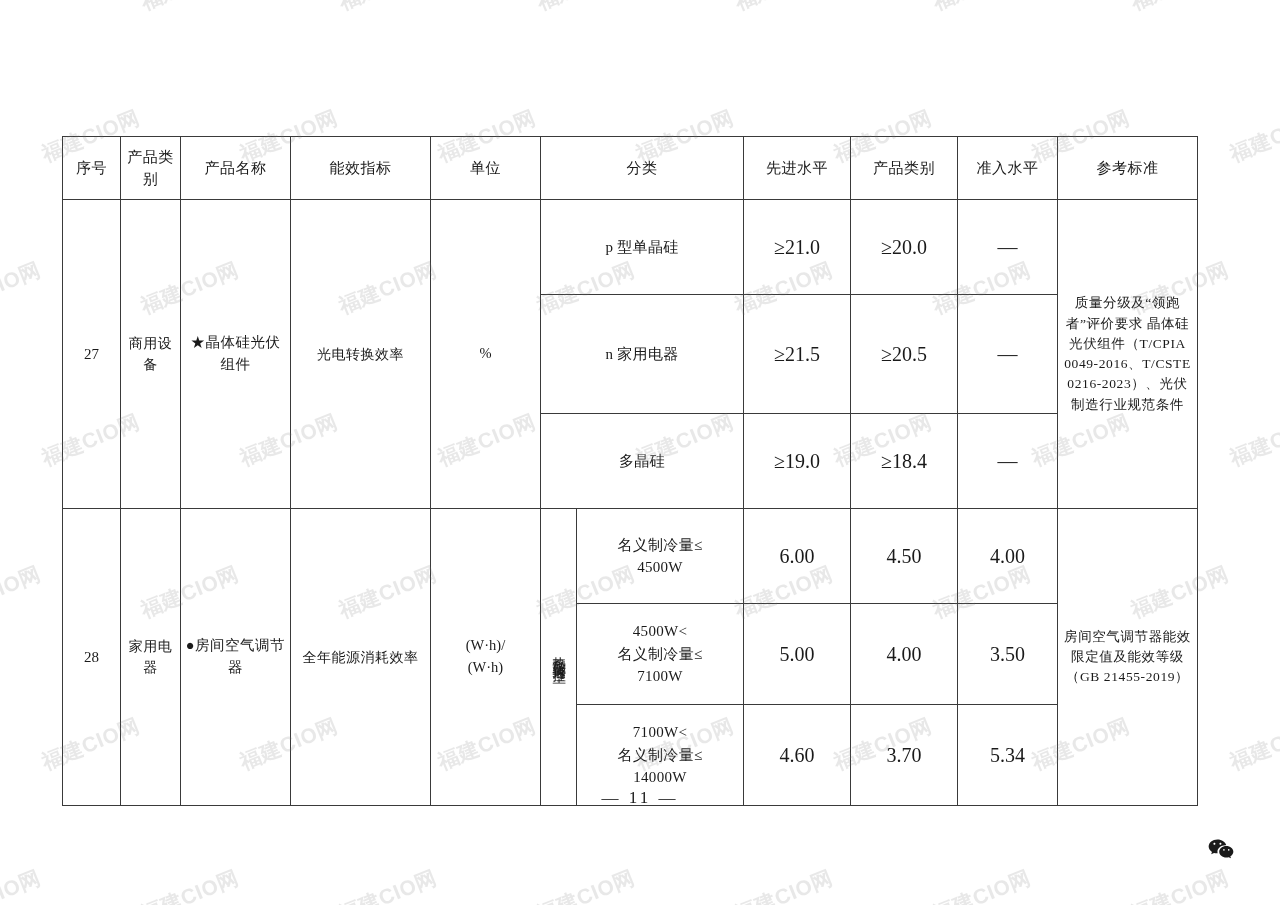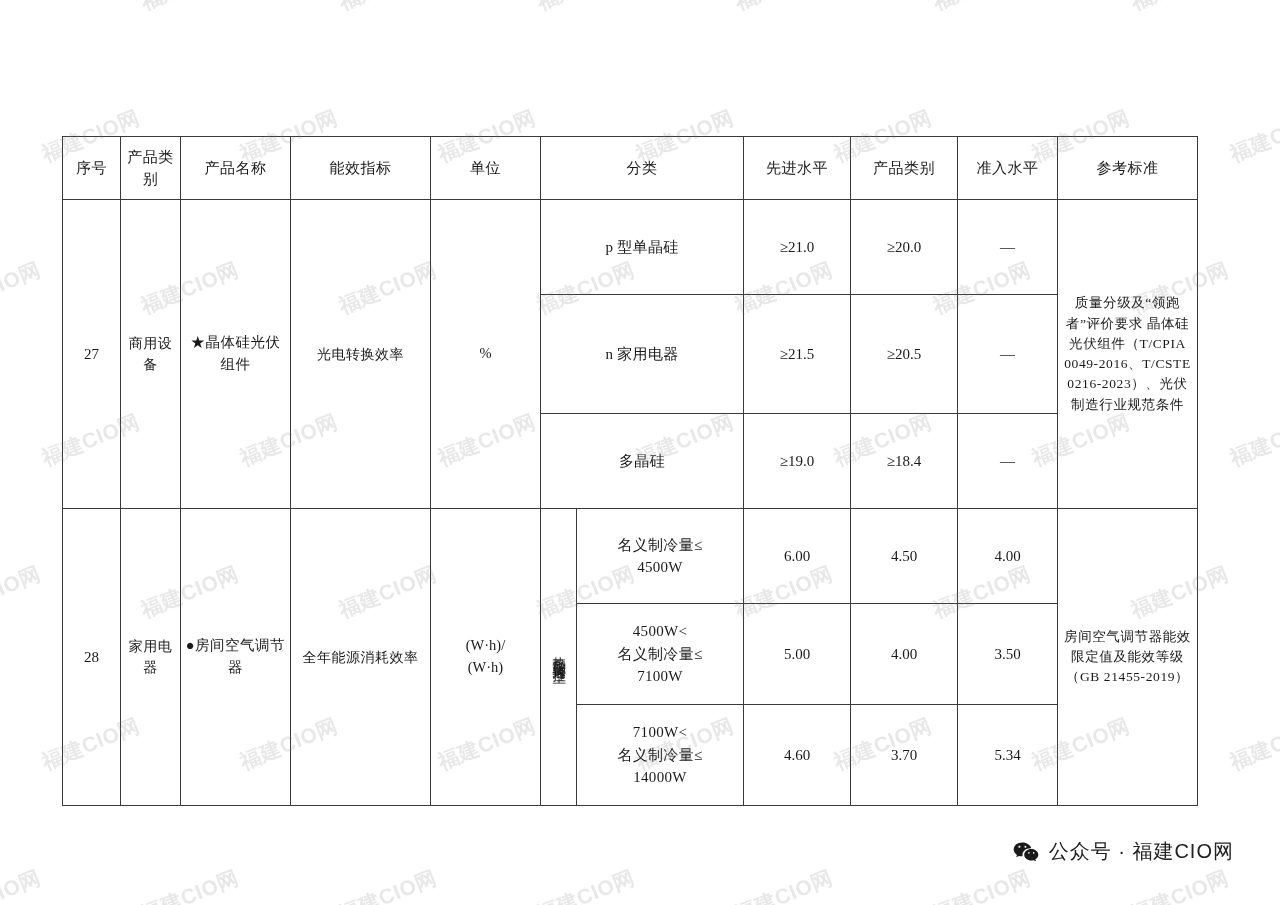--- a/index.html
+++ b/index.html
@@ -63,21 +63,21 @@
     letter-spacing: 0.5px;
   }
   .hdr2 { line-height: 1.35; }
 
   td.num { font-size: 15px; }
   td.cat { font-size: 14px; line-height: 1.6; letter-spacing: 0.5px;}
   td.pname { font-size: 14.5px; line-height: 1.7; letter-spacing: 0.5px;}
   td.metric { font-size: 14px; letter-spacing: 0.5px; line-height: 1.7;}
   td.unit { font-size: 14.5px; line-height: 1.7; }
   td.cls { font-size: 15px; line-height: 1.8; letter-spacing: 0.3px;}
-  td.val { font-size: 15px; font-family: Liberation Serif, serif; }
+  td.val { font-size: 20px; font-family: Liberation Serif, serif; }
   td.std {
     font-size: 13.5px;
     line-height: 1.95;
     letter-spacing: 0.6px;
     text-align: center;
     padding: 6px 8px;
   }
   td.vert {
     font-size: 13.5px;
     letter-spacing: 1px;
@@ -225,20 +225,21 @@
             <div>名义制冷量≤</div>
             <div>14000W</div>
           </td>
         <td class="val">4.60</td>
         <td class="val">3.70</td>
         <td class="val">5.34</td>
       </tr>
     </tbody>
   </table>
 
+  <div id="page-number">— 11 —</div>
 </div>
 
 <div id="watermarks">
     <span class="wm" style="left: -60px; top: -30px;">福建CIO网</span>
     <span class="wm" style="left: 138px; top: -30px;">福建CIO网</span>
     <span class="wm" style="left: 336px; top: -30px;">福建CIO网</span>
     <span class="wm" style="left: 534px; top: -30px;">福建CIO网</span>
     <span class="wm" style="left: 732px; top: -30px;">福建CIO网</span>
     <span class="wm" style="left: 930px; top: -30px;">福建CIO网</span>
     <span class="wm" style="left: 1128px; top: -30px;">福建CIO网</span>
@@ -284,14 +285,13 @@
     <span class="wm" style="left: 732px; top: 882px;">福建CIO网</span>
     <span class="wm" style="left: 930px; top: 882px;">福建CIO网</span>
     <span class="wm" style="left: 1128px; top: 882px;">福建CIO网</span>
   </div>
 
 <div id="account-bar">
   <svg class="wechat-icon" viewBox="0 0 32 26" aria-hidden="true">
     <path fill="#1a1a1a" d="M11.6 1.2C5.6 1.2 0.8 5.1 0.8 9.9c0 2.7 1.6 5.1 4.1 6.7l-1 3 3.5-1.8c1.2 0.3 2.3 0.5 3.6 0.5 0.3 0 0.6 0 0.9 0-0.2-0.6-0.3-1.3-0.3-1.9 0-4.5 4.4-8.1 9.8-8.1 0.4 0 0.7 0 1.1 0.1C21.4 4.2 17 1.2 11.6 1.2z M7.9 7.8c-0.7 0-1.2-0.5-1.2-1.2s0.5-1.2 1.2-1.2 1.2 0.5 1.2 1.2S8.6 7.8 7.9 7.8z M15.3 7.8c-0.7 0-1.2-0.5-1.2-1.2s0.5-1.2 1.2-1.2 1.2 0.5 1.2 1.2S16 7.8 15.3 7.8z"></path>
     <path fill="#1a1a1a" d="M31.2 16.3c0-3.9-3.9-7.1-8.7-7.1s-8.7 3.2-8.7 7.1 3.9 7.1 8.7 7.1c1 0 2-0.1 2.9-0.4l2.9 1.5-0.8-2.5C29.8 20.6 31.2 18.6 31.2 16.3z M19.6 15.1c-0.6 0-1-0.4-1-1s0.4-1 1-1 1 0.4 1 1S20.2 15.1 19.6 15.1z M25.5 15.1c-0.6 0-1-0.4-1-1s0.4-1 1-1 1 0.4 1 1S26.1 15.1 25.5 15.1z"></path>
   </svg>
-  <span class="acct-text">公众号 · 福建CIO网</span>
 </div>
 
 </body></html>

